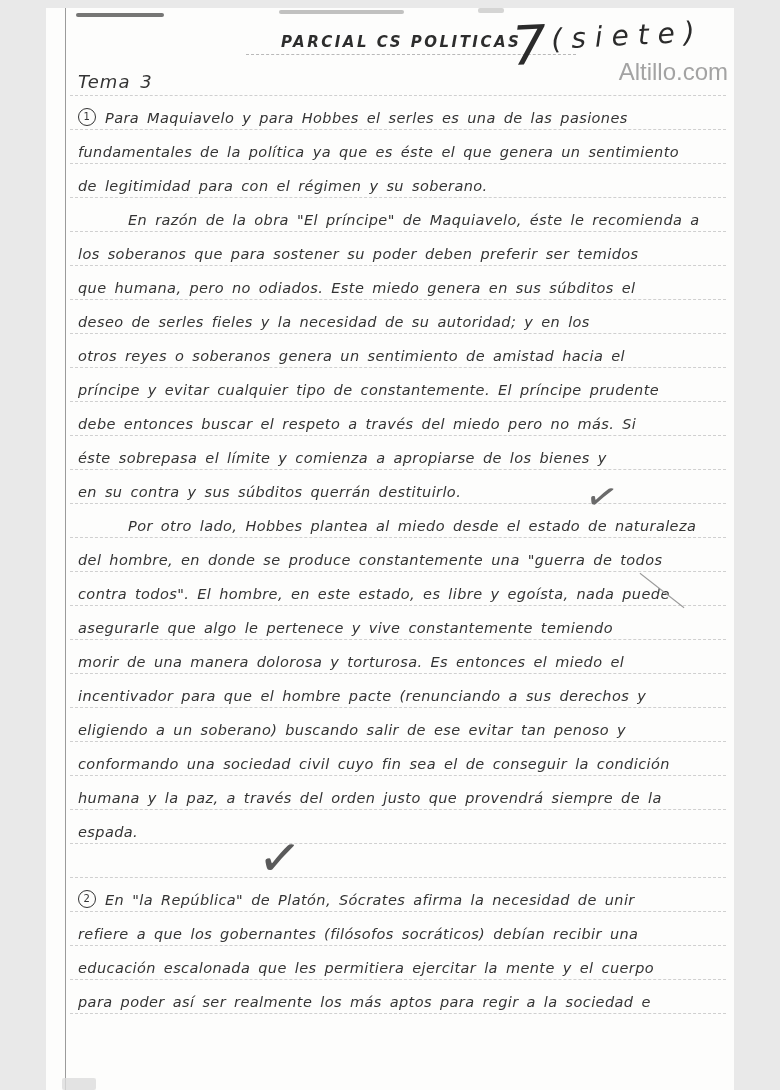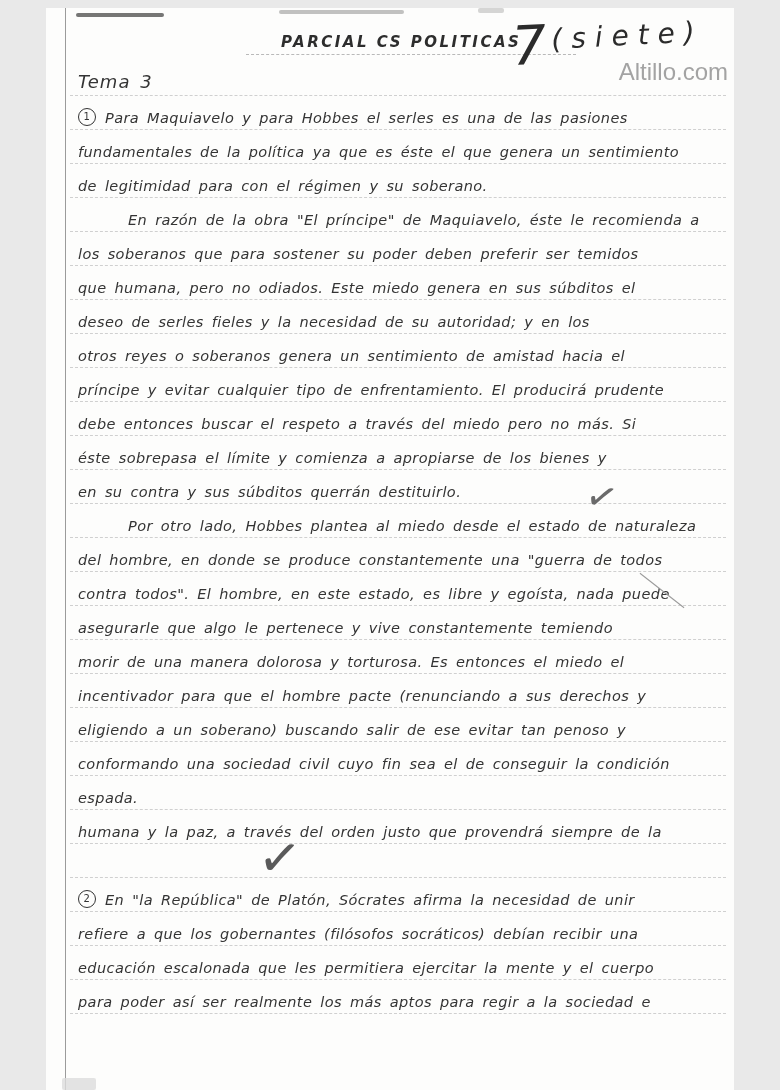--- a/index.html
+++ b/index.html
@@ -103,21 +103,21 @@
     <div class="row">
         <span>que humana, pero no odiados. Este miedo genera en sus súbditos el</span>
       </div>
     <div class="row">
         <span>deseo de serles fieles y la necesidad de su autoridad; y en los</span>
       </div>
     <div class="row">
         <span>otros reyes o soberanos genera un sentimiento de amistad hacia el</span>
       </div>
     <div class="row">
-        <span>príncipe y evitar cualquier tipo de enfrentamiento. El producirá prudente</span>
+        <span>príncipe y evitar cualquier tipo de constantemente. El príncipe prudente</span>
       </div>
     <div class="row">
         <span>debe entonces buscar el respeto a través del miedo pero no más. Si</span>
       </div>
     <div class="row">
         <span>éste sobrepasa el límite y comienza a apropiarse de los bienes y</span>
       </div>
     <div class="row">
         <span>en su contra y sus súbditos querrán destituirlo.</span>
       </div>
@@ -139,24 +139,24 @@
     <div class="row">
         <span>incentivador para que el hombre pacte (renunciando a sus derechos y</span>
       </div>
     <div class="row">
         <span>eligiendo a un soberano) buscando salir de ese evitar tan penoso y</span>
       </div>
     <div class="row">
         <span>conformando una sociedad civil cuyo fin sea el de conseguir la condición</span>
       </div>
     <div class="row">
-        <span>espada.</span>
+        <span>humana y la paz, a través del orden justo que provendrá siempre de la</span>
       </div>
     <div class="row">
-        <span>humana y la paz, a través del orden justo que provendrá siempre de la</span>
+        <span>espada.</span>
       </div>
 
     <div class="row"></div>
 
     <div class="row">
       <span class="qnum">2</span>
       <span>En "la República" de Platón, Sócrates afirma la necesidad de unir</span>
     </div>
     <div class="row">
         <span>refiere a que los gobernantes (filósofos socráticos) debían recibir una</span>

